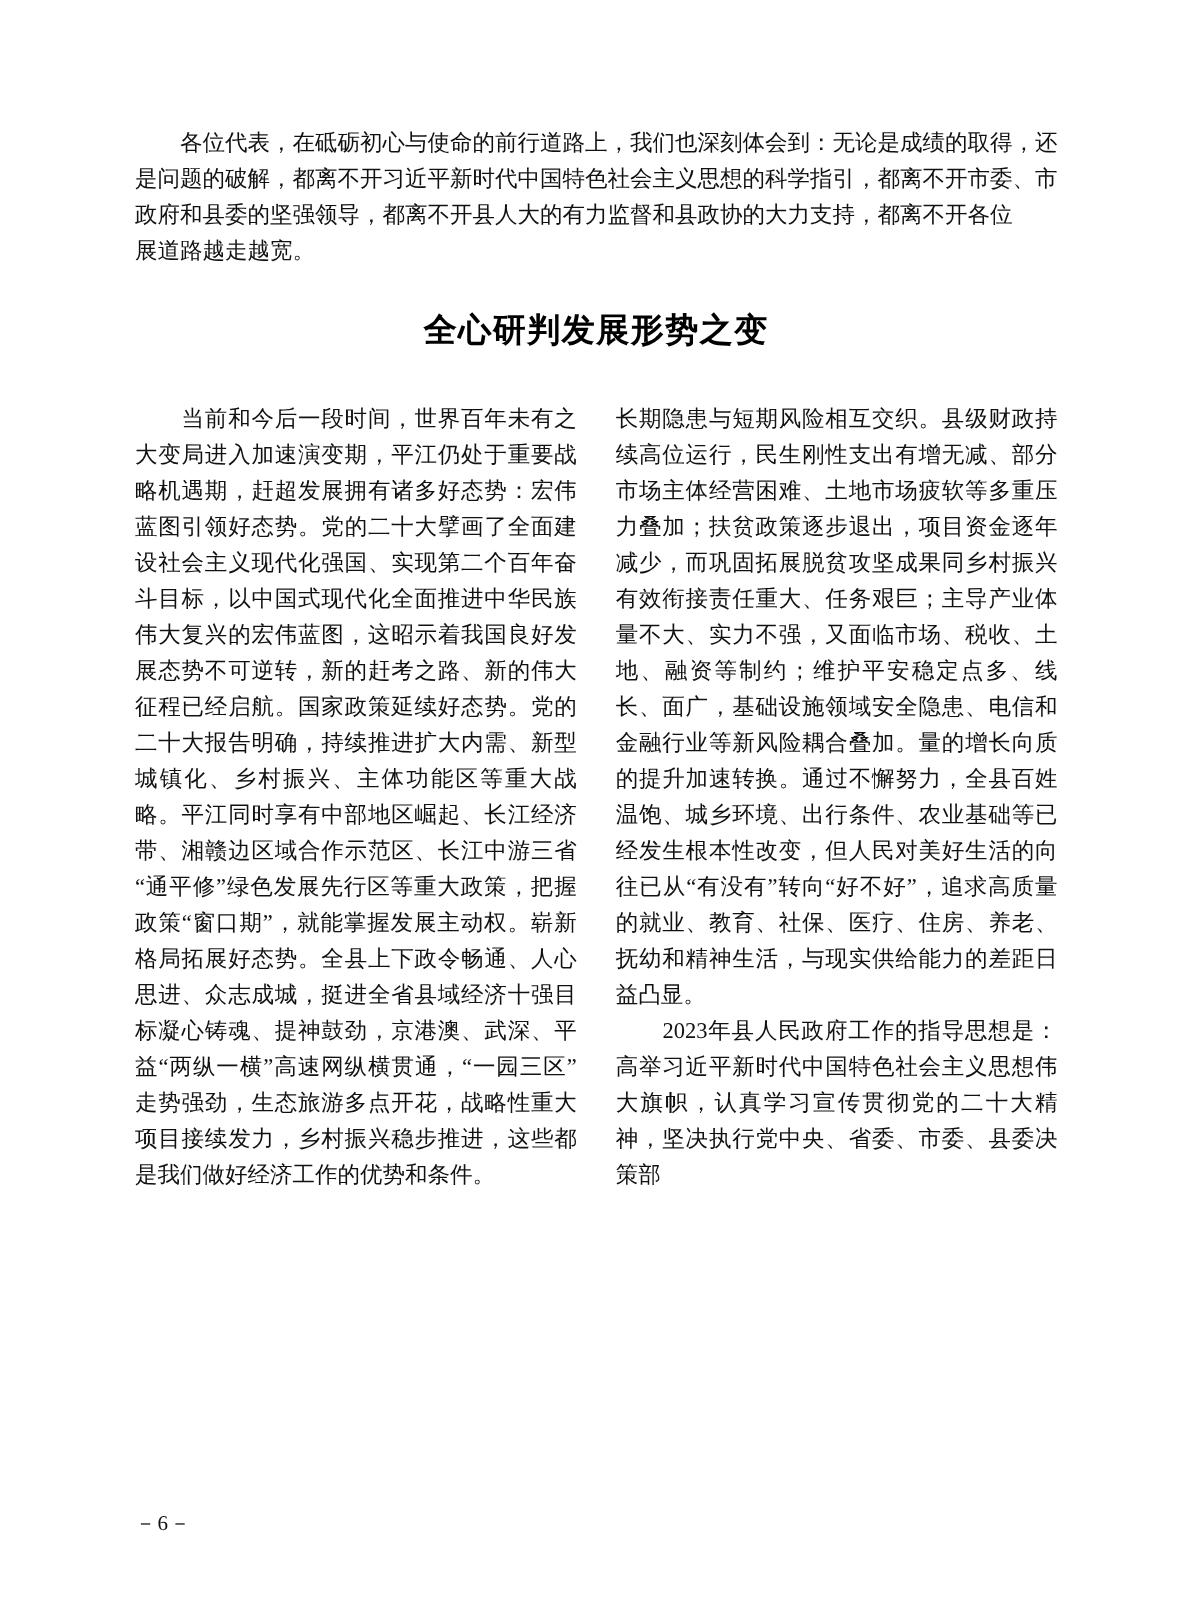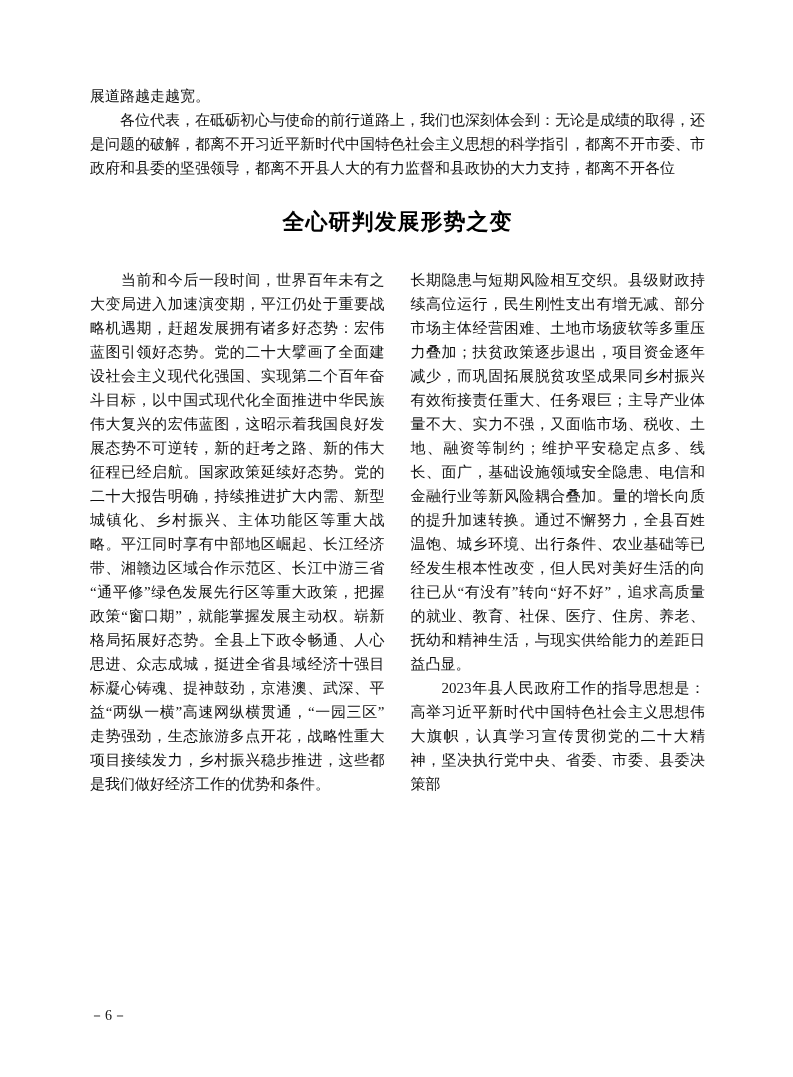--- a/index.html
+++ b/index.html
@@ -41,40 +41,41 @@
     font-weight: normal;
   }
   .heading {
     margin: 28px 0 32px 0;
     text-align: center;
     font-size: 22px;
     line-height: 28px;
     font-weight: bold;
     letter-spacing: 1px;
     color: #000000;
+    font-family: Liberation Mono, monospace;
   }
   .page-number {
     position: absolute;
     left: 90px;
     bottom: 52px;
     font-size: 14px;
     color: #111111;
     letter-spacing: 1px;
   }
 </style>
 </head>
 <body>
 
 <div class="page">
   <div class="content">
 
     <section class="columns top-section">
       <div class="col">
+          <p><span>　　各位代表，在砥砺初心与使命的前行道路上，我们也深刻体会到：无论是成绩的取得，还是问题的破解，都离不开习近平新时代中国特色社会主义思想的科学指引，都离不开市委、市政府和县委的坚强领导，都离不开县人大的有力监督和县政协的大力支持，都离不开各位</span></p>
           <p><span>展道路越走越宽。</span></p>
-          <p><span>　　各位代表，在砥砺初心与使命的前行道路上，我们也深刻体会到：无论是成绩的取得，还是问题的破解，都离不开习近平新时代中国特色社会主义思想的科学指引，都离不开市委、市政府和县委的坚强领导，都离不开县人大的有力监督和县政协的大力支持，都离不开各位</span></p>
         </div>
     </section>
 
     <h1 class="heading">全心研判发展形势之变</h1>
 
     <section class="columns main-section">
       <div class="col">
           <p><span>　　当前和今后一段时间，世界百年未有之大变局进入加速演变期，平江仍处于重要战略机遇期，赶超发展拥有诸多好态势：</span><span class="bold">宏伟蓝图引领好态势。</span><span>党的二十大擘画了全面建设社会主义现代化强国、实现第二个百年奋斗目标，以中国式现代化全面推进中华民族伟大复兴的宏伟蓝图，这昭示着我国良好发展态势不可逆转，新的赶考之路、新的伟大征程已经启航。</span><span class="bold">国家政策延续好态势。</span><span>党的二十大报告明确，持续推进扩大内需、新型城镇化、乡村振兴、主体功能区等重大战略。平江同时享有中部地区崛起、长江经济带、湘赣边区域合作示范区、长江中游三省“通平修”绿色发展先行区等重大政策，把握政策“窗口期”，就能掌握发展主动权。</span><span class="bold">崭新格局拓展好态势。</span><span>全县上下政令畅通、人心思进、众志成城，挺进全省县域经济十强目标凝心铸魂、提神鼓劲，京港澳、武深、平益“两纵一横”高速网纵横贯通，“一园三区”走势强劲，生态旅游多点开花，战略性重大项目接续发力，乡村振兴稳步推进，这些都是我们做好经济工作的优势和条件。</span></p>
         </div>
       <div class="col">

